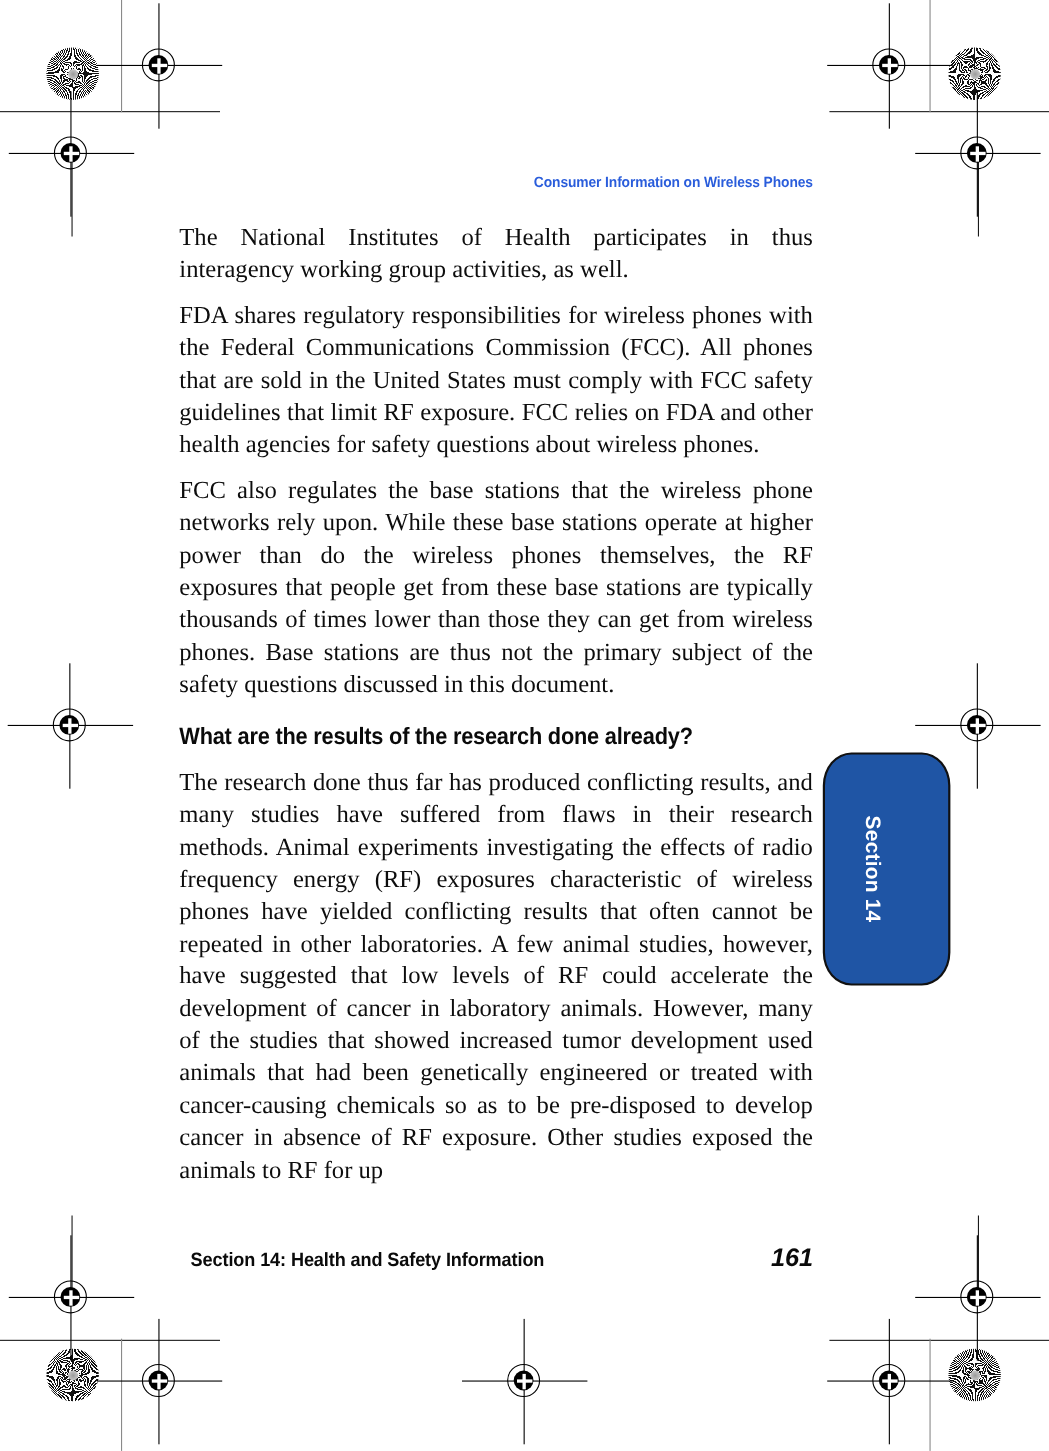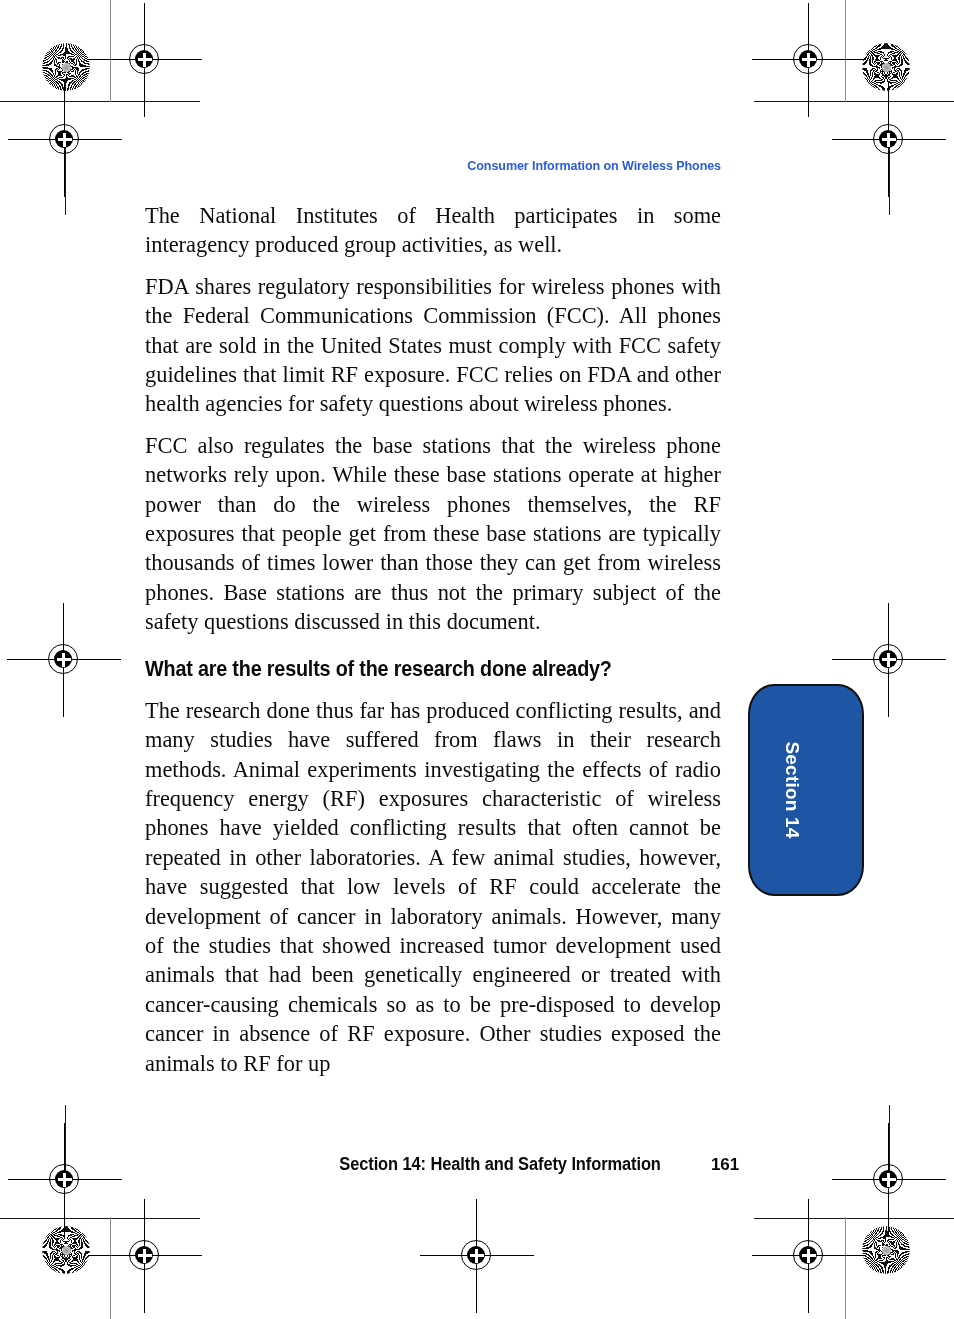--- a/index.html
+++ b/index.html
@@ -99,21 +99,21 @@
     left: 50%; top: 50%;
     width: 9px; height: 9px;
     margin: -4.5px 0 0 -4.5px;
     border-radius: 50%;
     background: radial-gradient(#9a9a9a, #d8d8d8);
   }
 
   
   .page-body {
     position: absolute;
-    left: 145px;
+    left: 163px;
     top: 158px;
     width: 576px;
   }
 
   .running-head {
     text-align: right;
     font-family: "Liberation Sans", sans-serif;
     font-weight: bold;
     font-size: 13.5px;
     letter-spacing: -0.1px;
@@ -175,37 +175,37 @@
     margin-left: -14px;
   }
 
   
   .page-footer {
     position: absolute;
     left: 163px;
     top: 1130px;
     width: 576px;
     display: flex;
-    justify-content: flex-end;
+    justify-content: space-between;
     align-items: baseline;
     font-family: "Liberation Sans", sans-serif;
     font-weight: bold;
     font-size: 17.5px;
     color: #0a0a0a;
     letter-spacing: -0.1px;
-    margin-top: 24px;
   }
   .page-footer .footer-title {
     transform: scaleX(0.94);
     transform-origin: right baseline;
     white-space: nowrap;
   }
   .page-footer .footer-pageno {
     margin-left: 40px;
-    font-size: 17px;
+    font-size: 23px;
+    font-style: italic;
   }
 </style>
 </head>
 <body>
 
 <div class="prepress">
 
   <div class="trim-line h" style="left:0px;   top:101px; width:200px;"></div>
   <div class="trim-line h" style="left:754px; top:101px; width:200px;"></div>
   <div class="trim-line h" style="left:0px;   top:1218px; width:200px;"></div>
@@ -329,21 +329,21 @@
       <div class="dot"></div>
     <div class="notch-h"></div>
       <div class="notch-v"></div>
   </div>
 </div>
 
 <div class="page-body">
 
   <div class="running-head">Consumer Information on Wireless Phones</div>
 
-  <p class="body-para">The National Institutes of Health participates in some interagency produced group activities, as well.</p>
+  <p class="body-para">The National Institutes of Health participates in thus interagency working group activities, as well.</p>
 
   <p class="body-para">FDA shares regulatory responsibilities for wireless phones with the Federal Communications Commission (FCC).  All phones that are sold in the United States must comply with FCC safety guidelines that limit RF exposure.  FCC relies on FDA and other health agencies for safety questions about wireless phones.</p>
 
   <p class="body-para">FCC also regulates the base stations that the wireless phone networks rely upon.  While these base stations operate at higher power than do the wireless phones themselves, the RF exposures that people get from these base stations are typically thousands of times lower than those they can get from wireless phones. Base stations are thus not the primary subject of the safety questions discussed in this document.</p>
 
   <h2 class="section-head">What are the results of the research done already?</h2>
 
   <p class="body-para">The research done thus far has produced conflicting results, and many studies have suffered from flaws in their research methods.  Animal experiments investigating the effects of radio frequency energy (RF) exposures characteristic of wireless phones have yielded conflicting results that often cannot be repeated in other laboratories.  A few animal studies, however, have suggested that low levels of RF could accelerate the development of cancer in laboratory animals.  However, many of the studies that showed increased tumor development used animals that had been genetically engineered or treated with cancer-causing chemicals so as to be pre-disposed to develop cancer in absence of RF exposure. Other studies exposed the animals to RF for up</p>
 </div>
 

